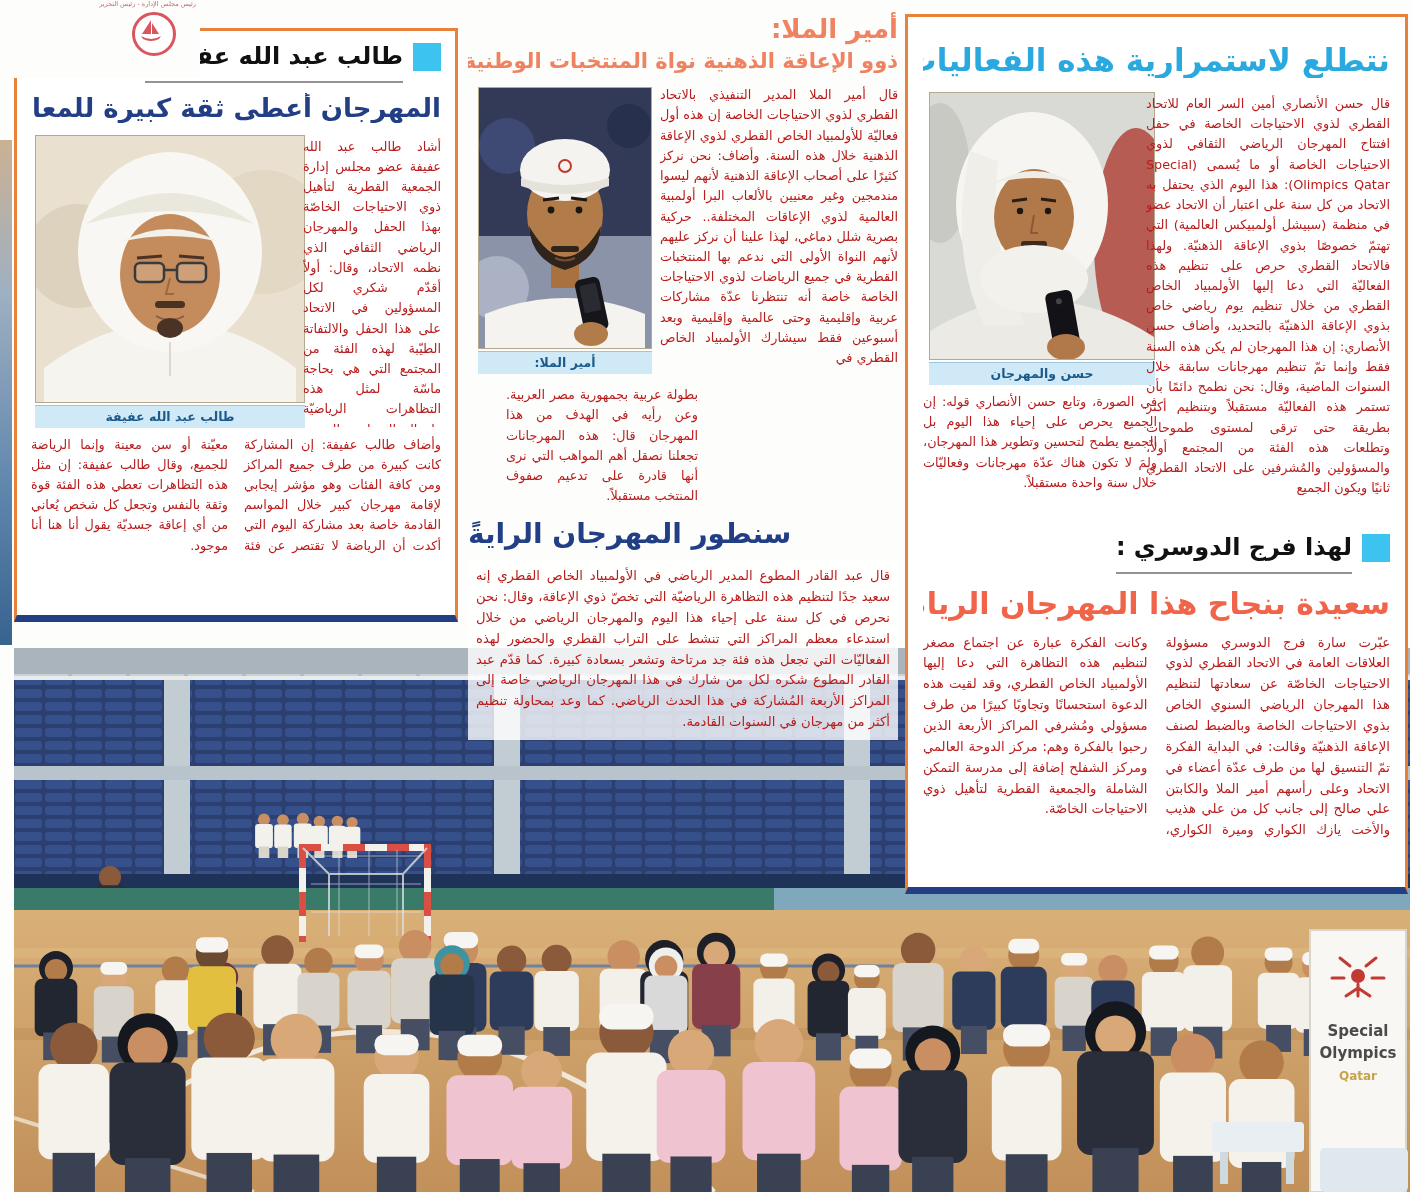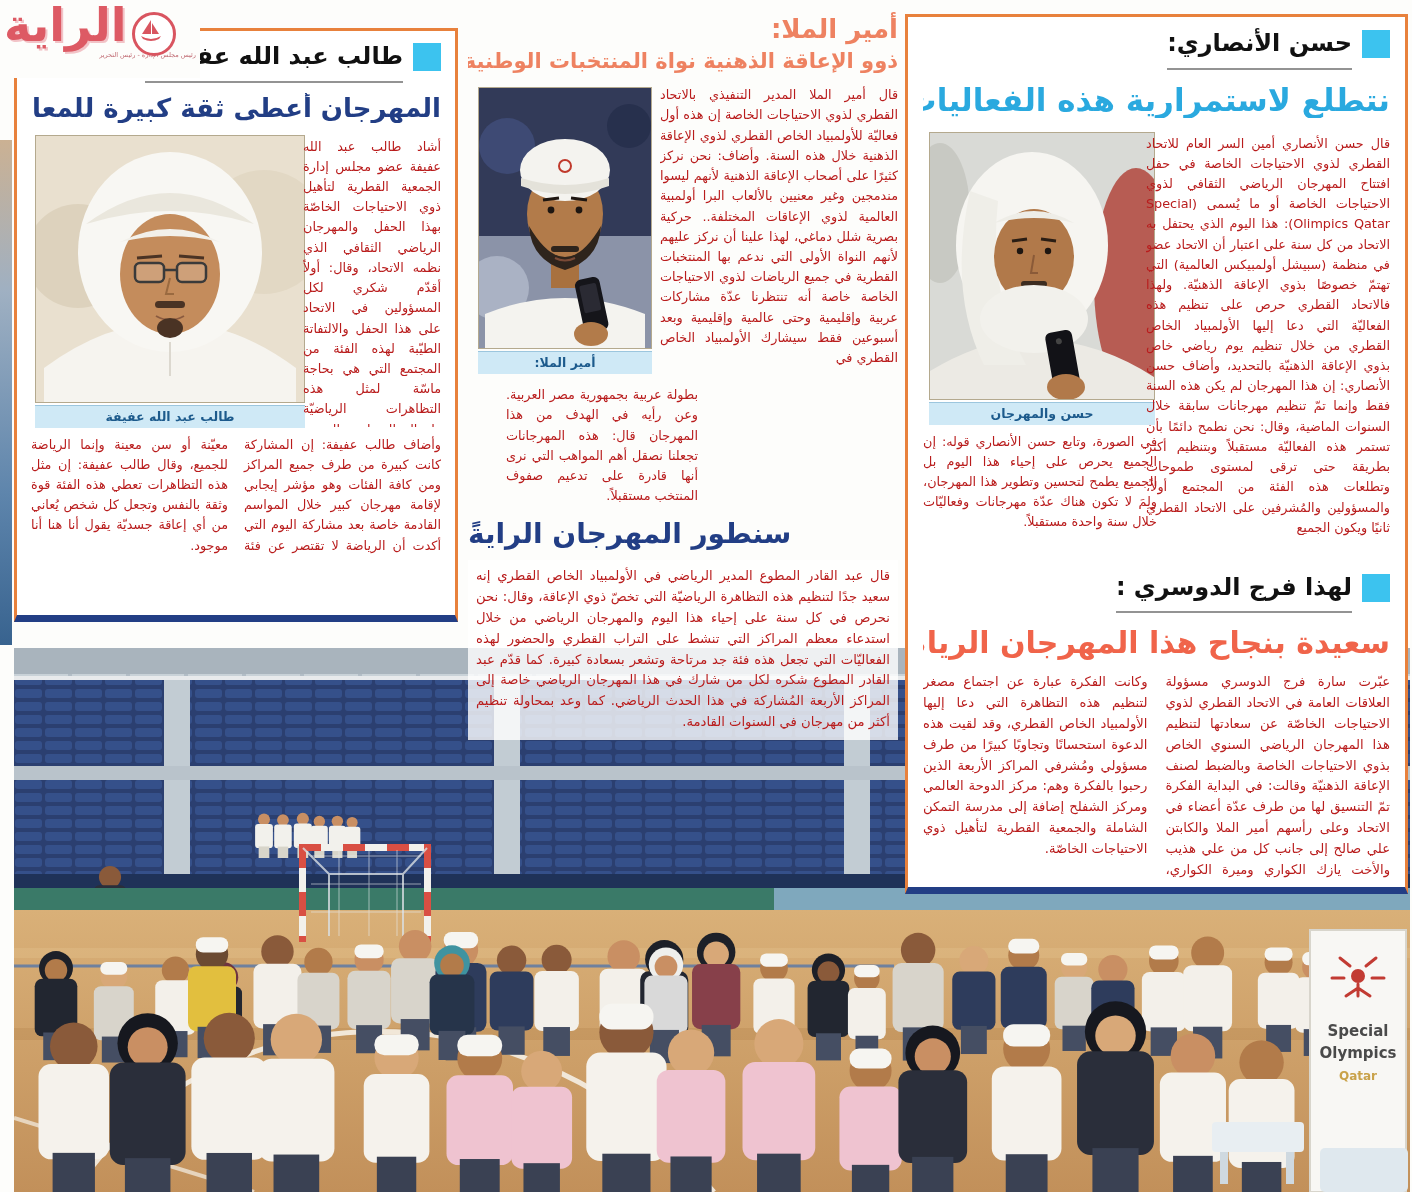--- a/index.html
+++ b/index.html
@@ -59,21 +59,20 @@
   #ansari-under{left:0;top:300px;width:234px;height:132px;}
   #dosari-title{font-size:30px;color:#f0644a;margin-top:12px;}
   #dosari-body{margin-top:12px;height:214px;column-count:2;column-gap:18px;direction:rtl;font-size:13.2px;}
   
   #main-photo{left:14px;top:648px;width:1360px;height:544px;z-index:1;}
 </style>
 </head>
 <body>
 
 <div id="masthead" class="abs">
-  <div id="logo-text">الراية</div>
   <div id="logo-tagline">رئيس مجلس الإدارة - رئيس التحرير</div>
 </div>
 <div id="logo-emblem" class="abs">
   <svg width="32" height="32" viewBox="0 0 32 32">
       <path d="M16 5 L16 19 L7 19 Z" fill="#d95560"></path>
       <path d="M17 8 L17 19 L24 19 Z" fill="#d95560"></path>
       <path d="M6 21 Q16 27 26 21 L24 24 Q16 28 8 24 Z" fill="#d95560"></path>
     </svg>
 </div>
 <div id="edge-strip" class="abs"></div>
@@ -146,24 +145,20 @@
       <div class="caption-bar">أمير الملا:</div>
     </div>
     <div id="mulla-beside" class="abs body-text">قال أمير الملا المدير التنفيذي بالاتحاد القطري لذوي الاحتياجات الخاصة إن هذه أول فعاليّة للأولمبياد الخاص القطري لذوي الإعاقة الذهنية خلال هذه السنة. وأضاف: نحن نركز كثيرًا على أصحاب الإعاقة الذهنية لأنهم ليسوا مندمجين وغير معنيين بالألعاب البرا أولمبية العالمية لذوي الإعاقات المختلفة.. حركية بصرية شلل دماغي، لهذا علينا أن نركز عليهم لأنهم النواة الأولى التي ندعم بها المنتخبات القطرية في جميع الرياضات لذوي الاحتياجات الخاصة خاصة أنه تنتظرنا عدّة مشاركات عربية وإقليمية وحتى عالمية وإقليمية وبعد أسبوعين فقط سيشارك الأولمبياد الخاص القطري في</div>
     <div id="mulla-under" class="abs body-text">بطولة عربية بجمهورية مصر العربية. وعن رأيه في الهدف من هذا المهرجان قال: هذه المهرجانات تجعلنا نصقل أهم المواهب التي نرى أنها قادرة على تدعيم صفوف المنتخب مستقبلاً.</div>
   </div>
   <div id="mutawa-title" class="headline">سنطور المهرجان الرايةً</div>
   <div id="mutawa-body" class="body-text">قال عبد القادر المطوع المدير الرياضي في الأولمبياد الخاص القطري إنه سعيد جدًا لتنظيم هذه التظاهرة الرياضيّة التي تخصّ ذوي الإعاقة، وقال: نحن نحرص في كل سنة على إحياء هذا اليوم والمهرجان الرياضي من خلال استدعاء معظم المراكز التي تنشط على التراب القطري والحضور لهذه الفعاليّات التي تجعل هذه فئة جد مرتاحة وتشعر بسعادة كبيرة. كما قدّم عبد القادر المطوع شكره لكل من شارك في هذا المهرجان الرياضي خاصة إلى المراكز الأربعة المُشاركة في هذا الحدث الرياضي. كما وعد بمحاولة تنظيم أكثر من مهرجان في السنوات القادمة.</div>
 </div>
 
 <div id="box-ansari" class="abs box">
-  <div class="kicker-row">
-    <span class="kicker-square"></span>
-    <span class="kicker-text">حسن الأنصاري:</span>
-  </div>
   <div id="ansari-title" class="headline">نتطلع لاستمرارية هذه الفعاليات</div>
   <div id="ansari-content" class="content">
     <div id="ansari-photo" class="abs">
       <svg class="photo-frame" width="224" height="266" viewBox="0 0 224 266">
         <rect width="224" height="266" fill="#d9dad6"></rect>
         <ellipse cx="206" cy="150" rx="42" ry="115" fill="#b0453c" opacity="0.85"></ellipse>
         <ellipse cx="10" cy="80" rx="30" ry="70" fill="#c8c9c3"></ellipse>
         <path d="M0 266 L0 238 Q60 202 112 206 Q172 210 224 244 L224 266 Z" fill="#eceae4"></path>
         <ellipse cx="102" cy="112" rx="76" ry="93" fill="#f6f5f1"></ellipse>
         <path d="M40 58 Q18 160 54 232 L96 232 Q58 160 68 68 Z" fill="#efeee8"></path>

